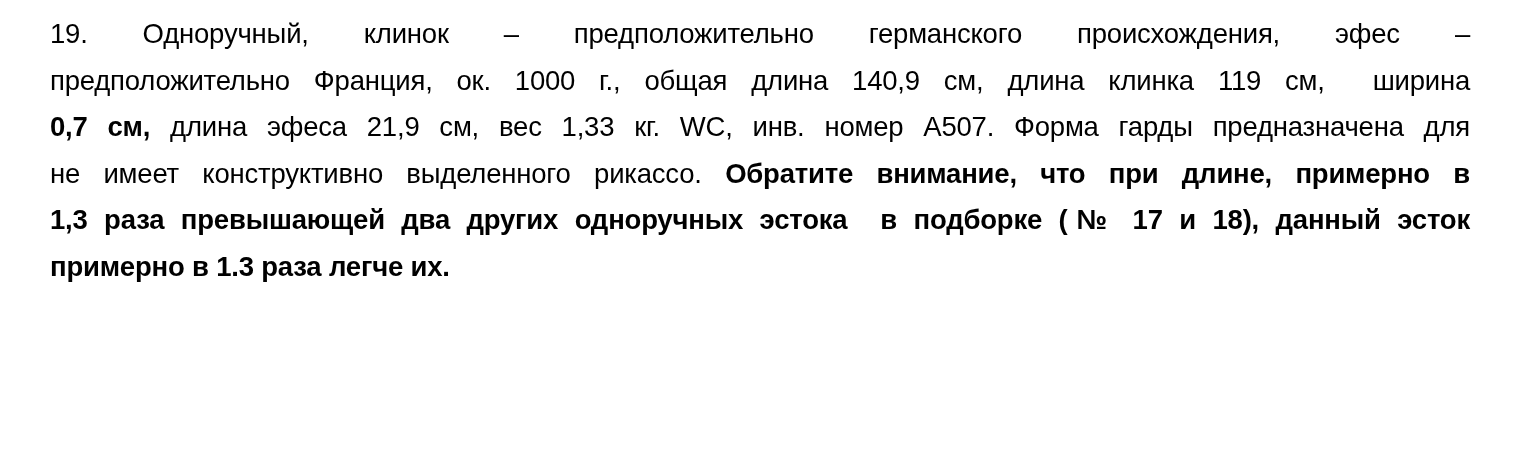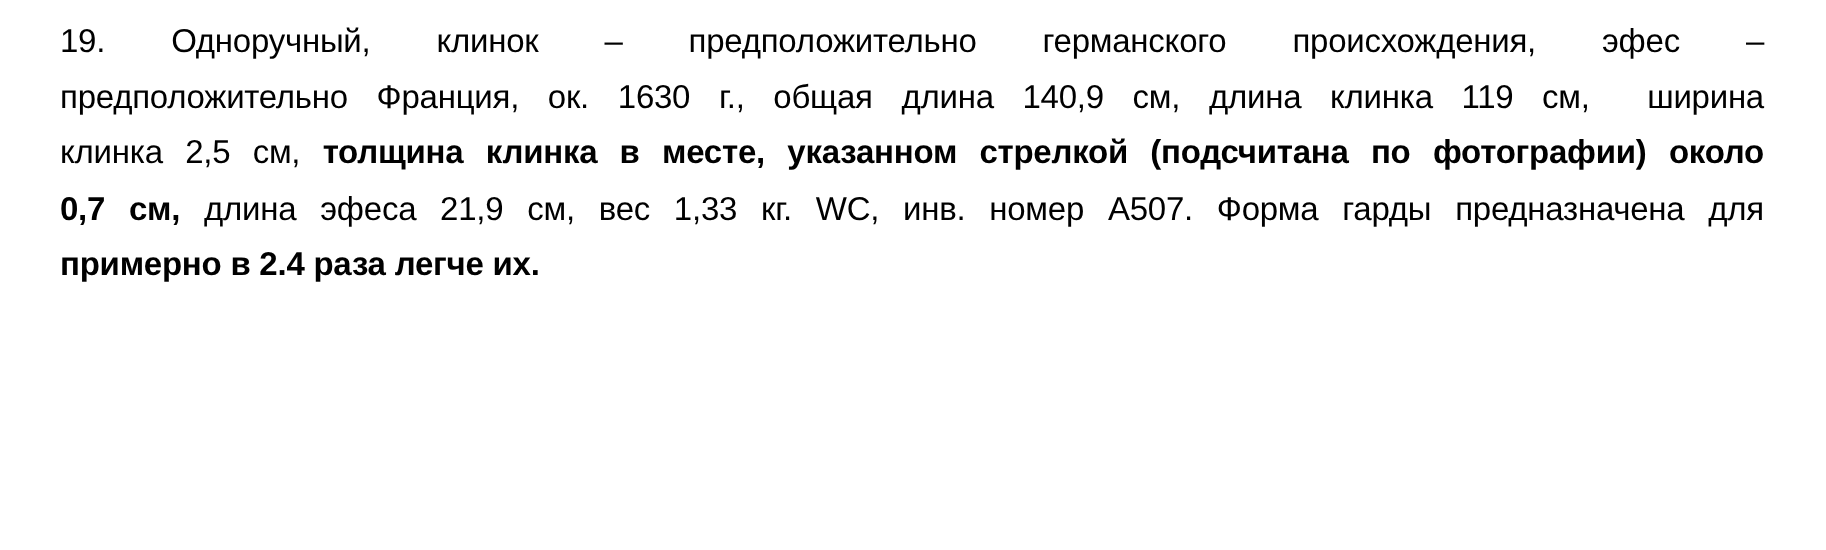--- a/index.html
+++ b/index.html
@@ -37,18 +37,19 @@
   .bold {
     font-weight: 700;
   }
 </style>
 </head>
 <body>
 
 <div class="doc-page">
   <div class="doc-paragraph">
       <div class="doc-line"><span>19. Одноручный, клинок – предположительно германского происхождения, эфес –</span></div>
-      <div class="doc-line"><span>предположительно Франция, ок. 1630 г., общая длина 140,9 см, длина клинка 119 см,  ширина</span></div>
-      <div class="doc-line"><span>клинка 2,5 см, </span><span class="bold">толщина клинка в месте, указанном стрелкой (подсчитана по фотографии) около</span></div>
+      <div class="doc-line"><span>предположительно Франция, ок. 1000 г., общая длина 140,9 см, длина клинка 119 см,  ширина</span></div>
       <div class="doc-line"><span class="bold">0,7 см,</span><span> длина эфеса 21,9 см, вес 1,33 кг. WC, инв. номер A507. Форма гарды предназначена для</span></div>
-      <div class="doc-line last"><span class="bold">примерно в 2.4 раза легче их.</span></div>
+      <div class="doc-line"><span>не имеет конструктивно выделенного рикассо. </span><span class="bold">Обратите внимание, что при длине, примерно в</span></div>
+      <div class="doc-line"><span class="bold">1,3 раза превышающей два других одноручных эстока  в подборке (№ 17 и 18), данный эсток</span></div>
+      <div class="doc-line last"><span class="bold">примерно в 1.3 раза легче их.</span></div>
     </div>
 </div>
 
 </body></html>

